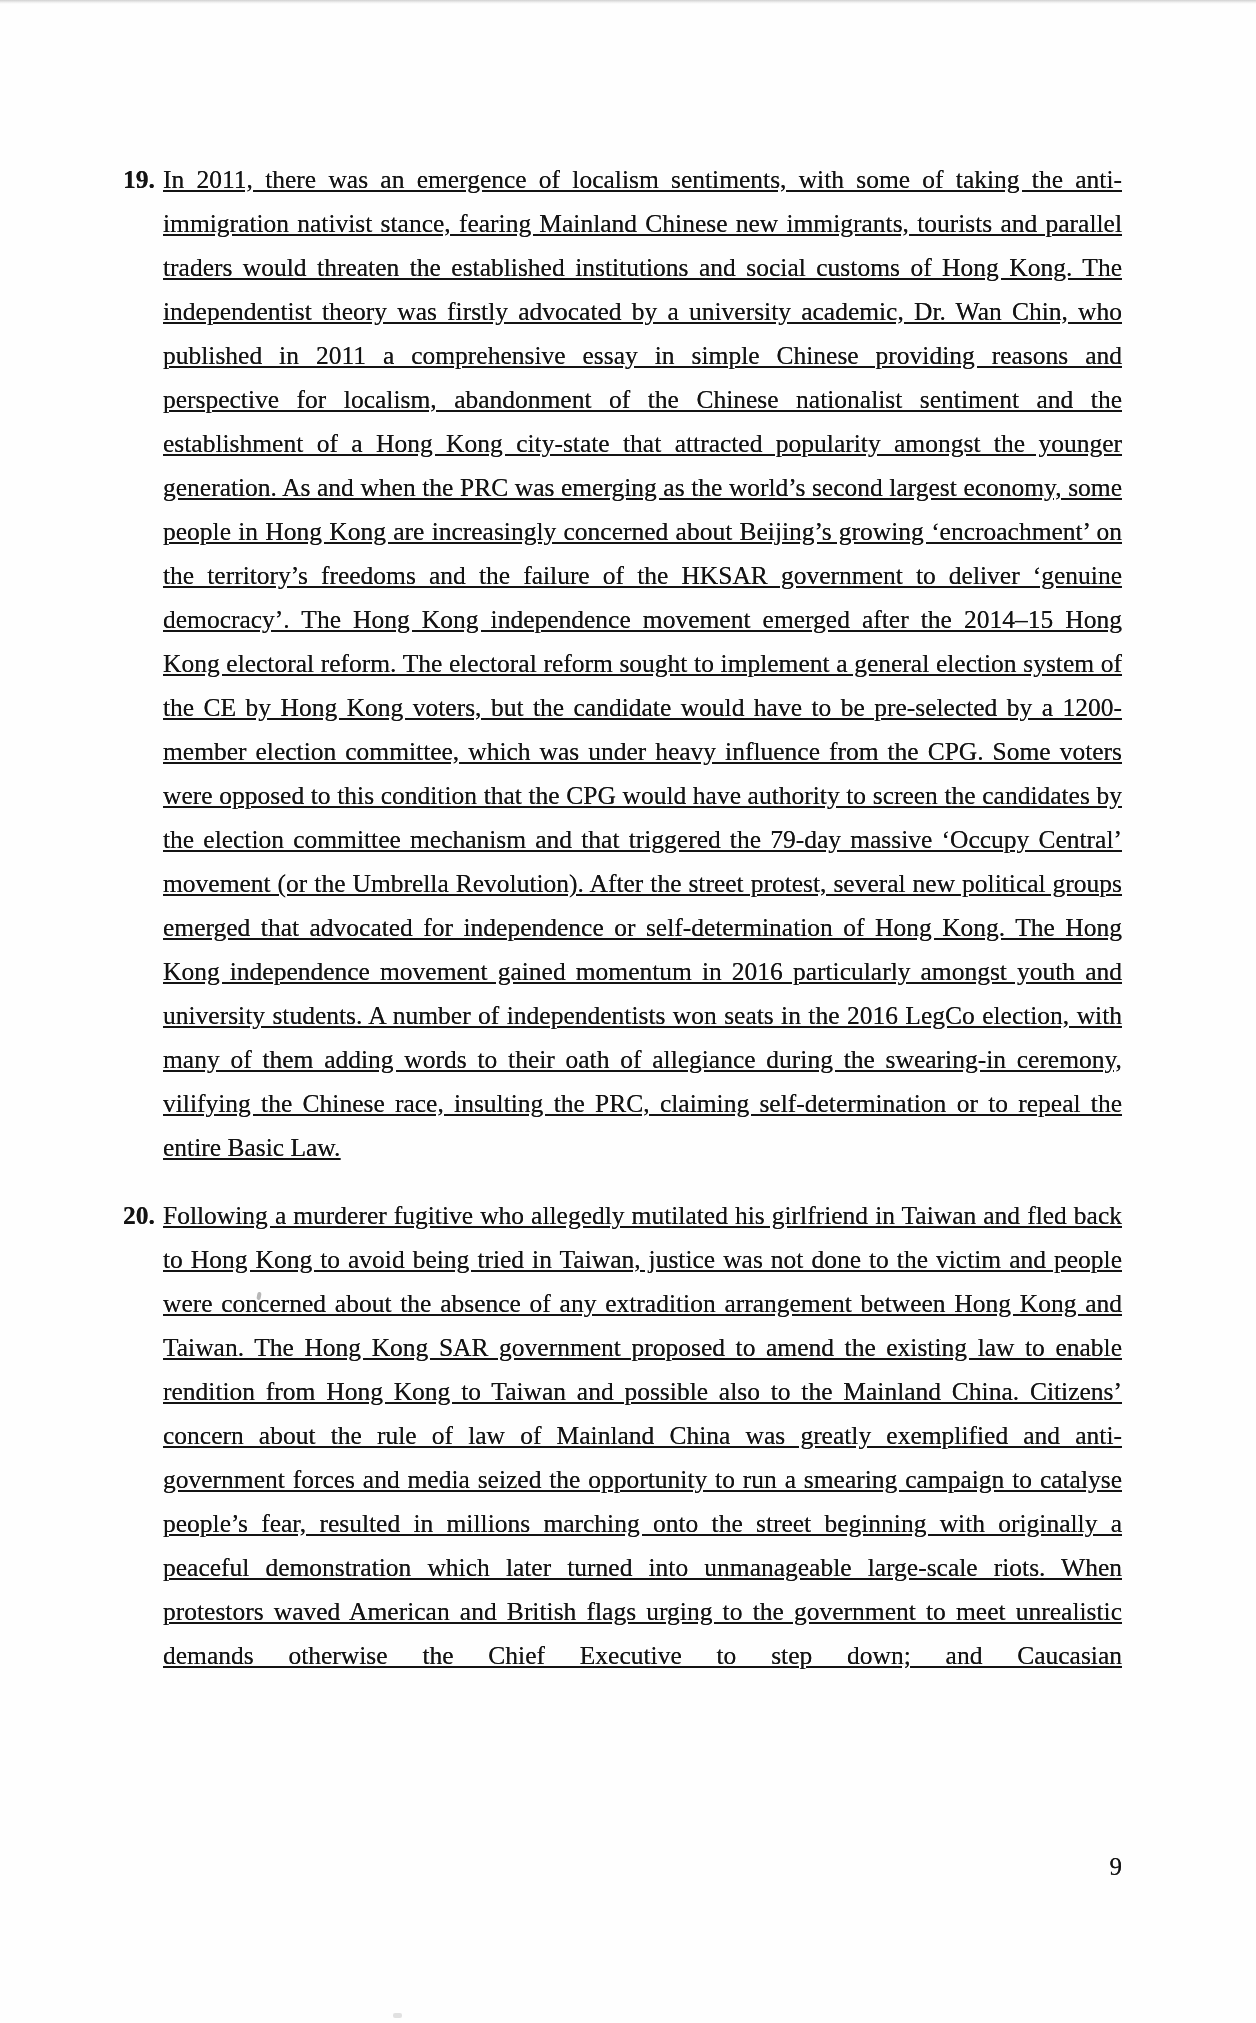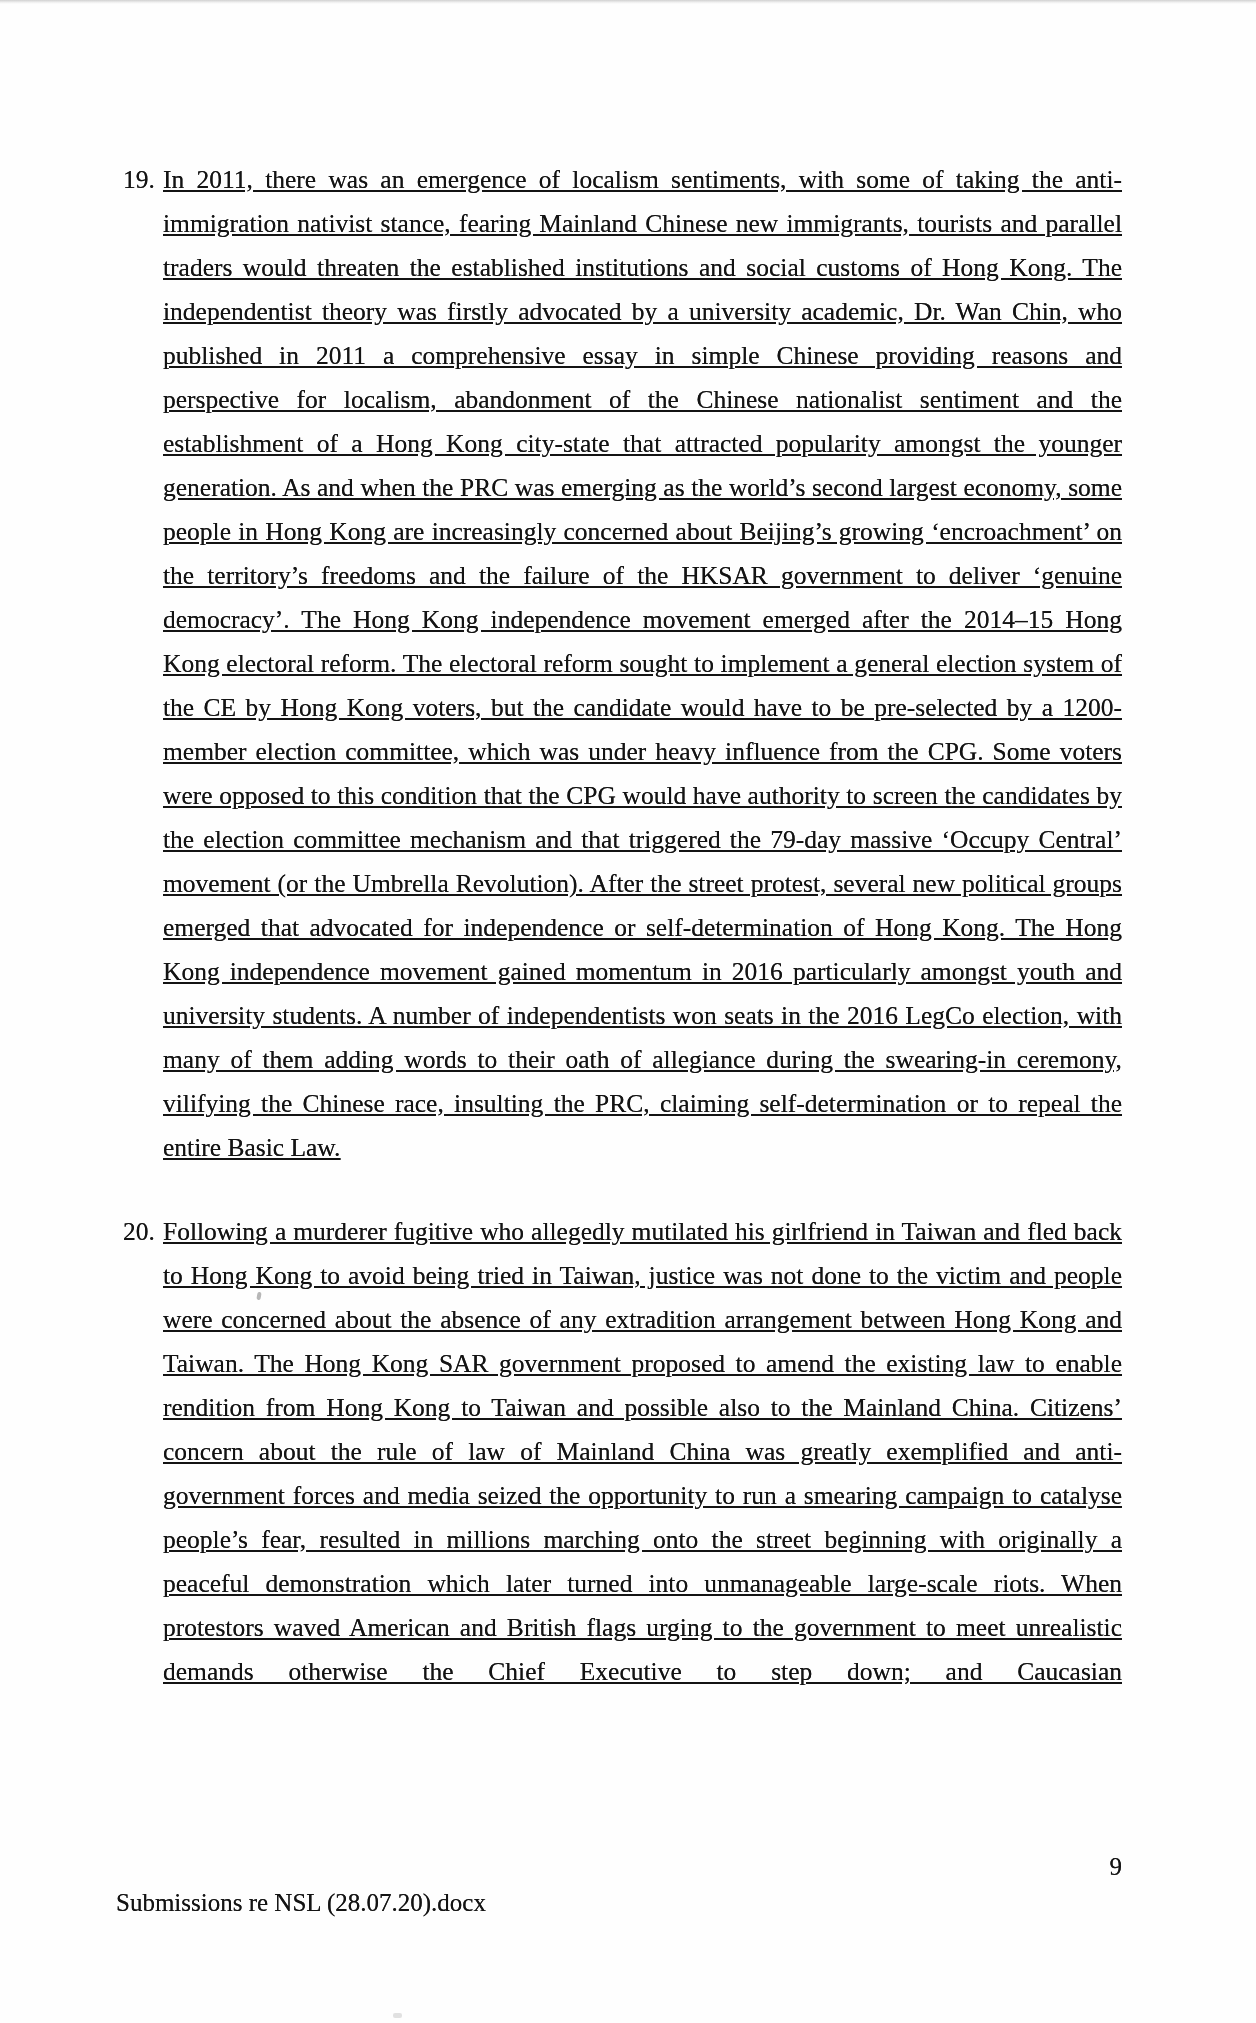--- a/index.html
+++ b/index.html
@@ -28,26 +28,27 @@
     position: absolute;
     left: 163px;
     top: 158px;
     width: 959px;
     font-size: 25.5px;
     line-height: 44px;
     text-align: justify;
     text-shadow: 0 0 0.5px rgba(19,19,19,.8);
   }
   .para { position: relative; }
-  .para + .para { margin-top: 40px; }
+  .para + .para { margin-top: 24px; }
   .para-num {
     position: absolute;
     left: -40px;
     top: 0;
     text-align: left;
+    font-weight: bold;
   }
   .para-text { margin: 0; text-decoration: underline; }
   
   .continues .para-text { text-align-last: justify; }
   
   .speck {
     position: absolute;
     left: 257px;
     top: 1292px;
     width: 4px;
@@ -105,15 +106,14 @@
       <p class="para-text">Following a murderer fugitive who allegedly mutilated his girlfriend in Taiwan and fled back to Hong Kong to avoid being tried in Taiwan, justice was not done to the victim and people were concerned about the absence of any extradition arrangement between Hong Kong and Taiwan. The Hong Kong SAR government proposed to amend the existing law to enable rendition from Hong Kong to Taiwan and possible also to the Mainland China. Citizens’ concern about the rule of law of Mainland China was greatly exemplified and anti-government forces and media seized the opportunity to run a smearing campaign to catalyse people’s fear, resulted in millions marching onto the street beginning with originally a peaceful demonstration which later turned into unmanageable large-scale riots. When protestors waved American and British flags urging to the government to meet unrealistic demands otherwise the Chief Executive to step down; and Caucasian</p>
     </section>
 
   </main>
 
   <span class="speck"></span>
   <span class="speck-faint"></span>
 
   <div class="page-number">9</div>
 
-  <footer class="footer">Submissions re NSL (28.07.20).docx</footer>
 
 </div>
 
 </body></html>

